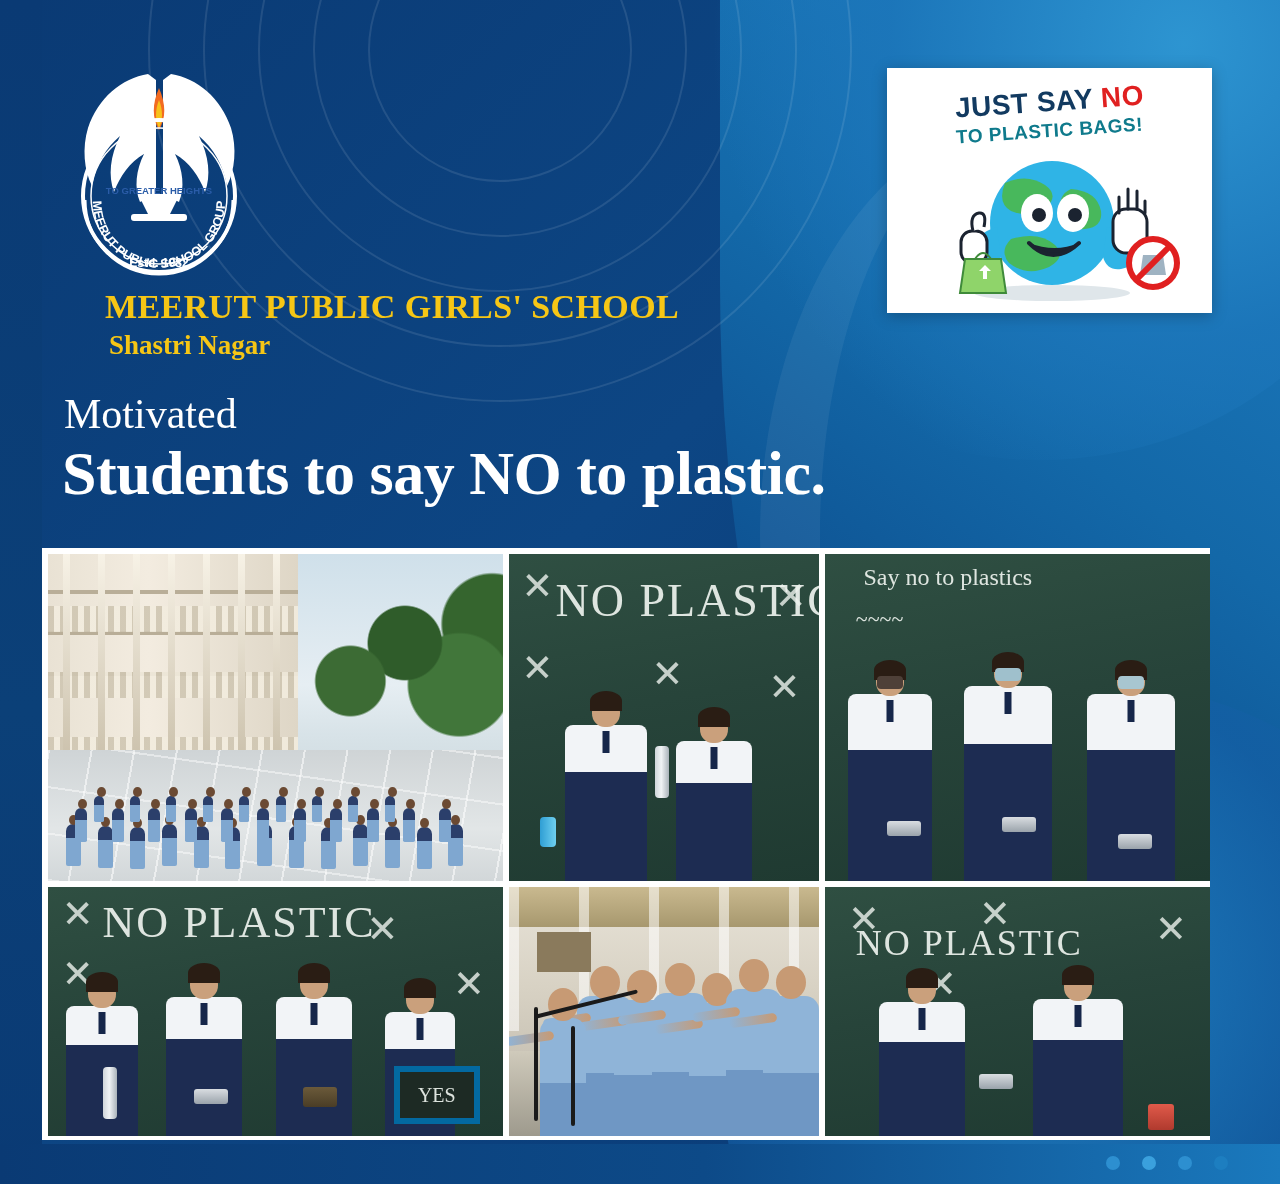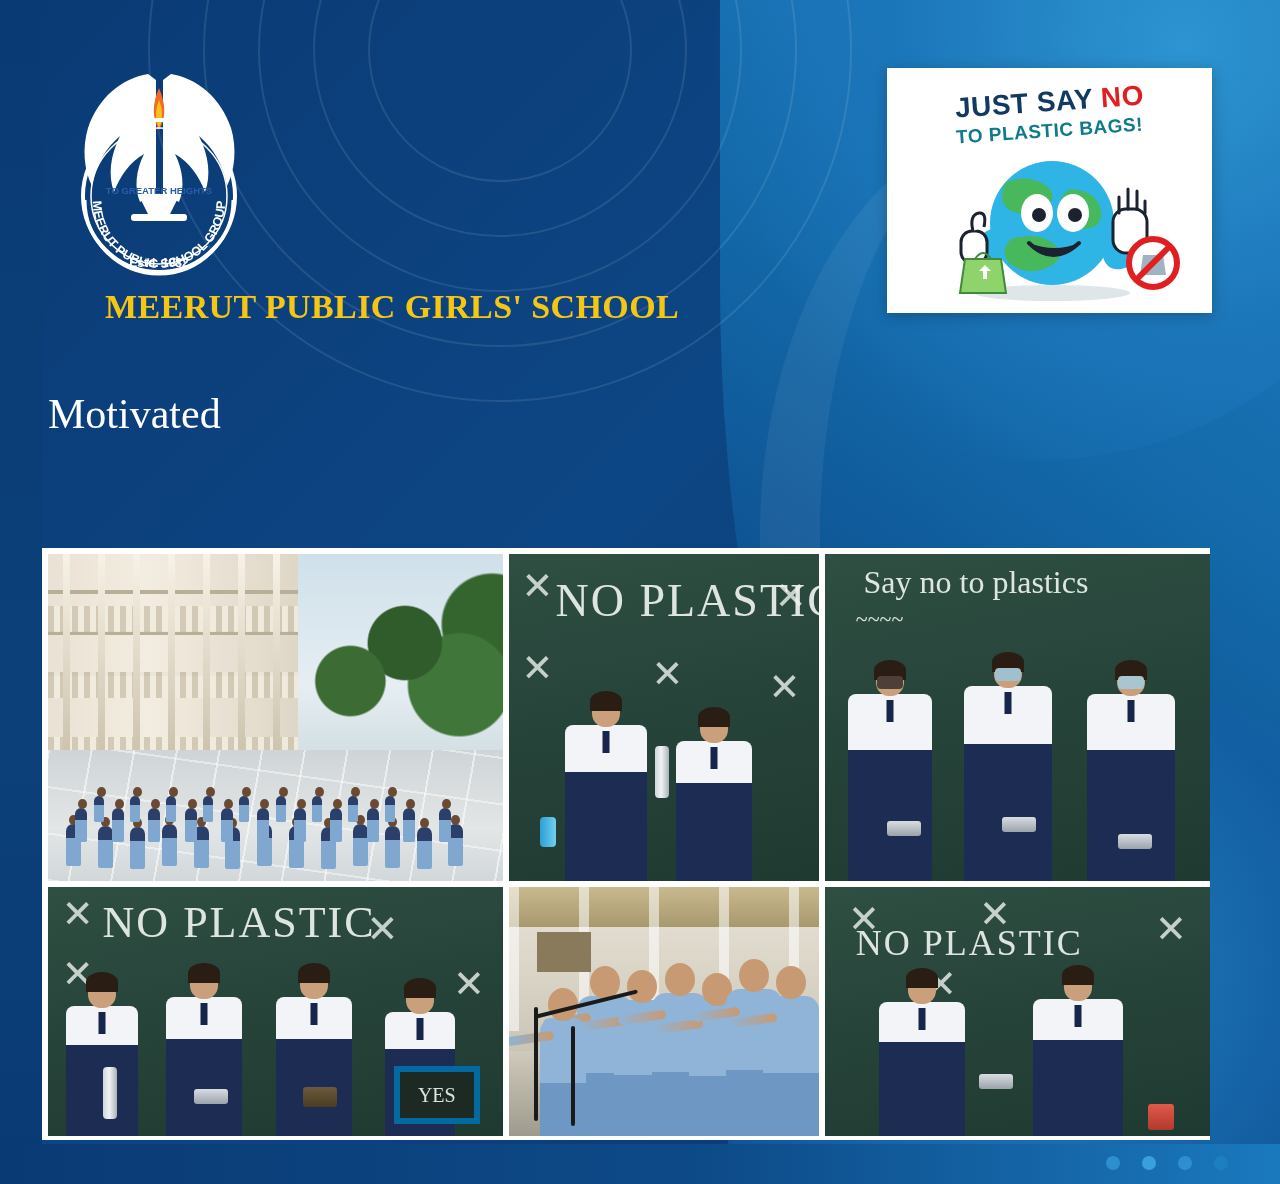--- a/index.html
+++ b/index.html
@@ -125,21 +125,21 @@
   .school-sub {
     font-family: "Liberation Serif", serif;
     font-weight: bold;
     font-size: 27px;
     color: #f6c615;
     margin: 4px 0 0 4px;
   }
 
   .headline-wrap {
     position: absolute;
-    left: 44px;
+    left: 60px;
     top: 392px;
     width: 1120px;
   }
   .headline-small {
     font-family: "Liberation Serif", serif;
     font-size: 42px;
     color: #ffffff;
     margin: 0 0 4px 4px;
     line-height: 1.05;
   }
@@ -424,24 +424,26 @@
       </defs>
       <text font-family="Liberation Sans, sans-serif" font-size="12.5" font-weight="bold" fill="#ffffff">
         <textPath href="#ringpath" startOffset="50%" text-anchor="middle">MEERUT PUBLIC SCHOOL GROUP</textPath>
       </text>
       <text x="107" y="223" text-anchor="middle" font-family="Liberation Sans, sans-serif" font-size="12" font-weight="bold" fill="#ffffff">Estd. 1982</text>
     </svg>
   </div>
 
   <div class="school-block">
     <div class="school-name">MEERUT PUBLIC GIRLS' SCHOOL</div>
+    <div class="school-sub">Shastri Nagar</div>
   </div>
 
   <div class="headline-wrap">
     <div class="headline-small">Motivated</div>
+    <div class="headline-big">Students to say NO to plastic.</div>
   </div>
 
   <div class="badge-card">
     <div class="badge-inner">
       <div class="badge-title">
         <span>JUST SAY </span><span class="no">NO</span>
       </div>
       <div class="badge-sub">TO PLASTIC BAGS!</div>
 
       <svg class="badge-art" viewBox="0 0 325 170">
@@ -573,21 +575,21 @@
             <div class="hair"></div>
         </div>
         <span class="bottle" style="left:47%; bottom:44%;"></span>
         <span class="bottle" style="left:10%; bottom:18%; width:16px; height:30px; background:linear-gradient(90deg,#2f9ed4,#6fd0f0);"></span>
       </div>
       <span class="cap">Two students holding a steel bottle in front of a blackboard</span>
     </div>
 
     <div class="photo">
       <div class="board" style="background:linear-gradient(170deg,#33564a,#20３a31);"></div>
-      <span class="chalk" style="left:10%; top:3%; font-size:32px;">Say no to plastics</span>
+      <span class="chalk" style="left:10%; top:3%; font-size:24px;">Say no to plastics</span>
       <span class="chalk" style="left:8%; top:16%; font-size:22px;">~~~~</span>
       <div class="kids-row" style="height:62%;">
         <div class="kid2" style="left:6%; width:84px; height:92%;">
           <div class="torso"></div>
             <div class="tie"></div>
             <div class="head"></div>
             <div class="hair"></div>
             <div class="mask" style="background:#4e4038;"></div>
         </div>
         <div class="kid2" style="left:36%; width:88px; height:96%;">

